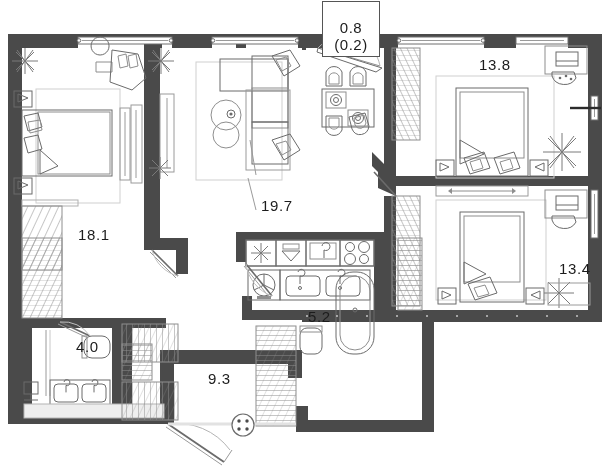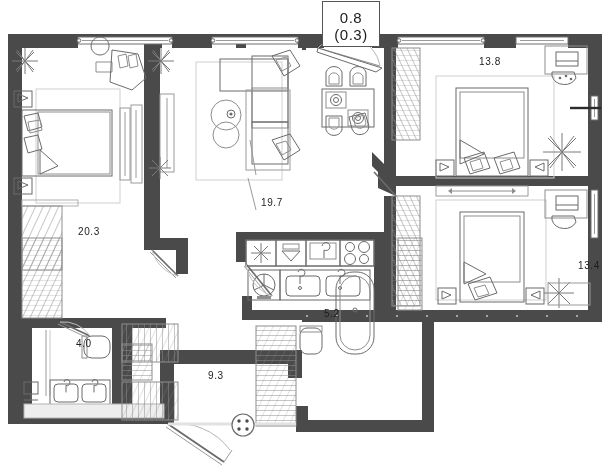--- a/index.html
+++ b/index.html
@@ -1,20 +1,20 @@
 <!DOCTYPE html>
 <html><head>
 <meta charset="utf-8">
 <style>
   html,body{margin:0;padding:0;background:#ffffff;}
   body{font-family:"Liberation Sans",sans-serif;}
   #plan-root{position:relative;width:609px;height:474px;background:#ffffff;overflow:hidden;}
   #plan-svg{position:absolute;left:0;top:0;width:609px;height:474px;}
-  .area-label{position:absolute;font-family:"Liberation Sans",sans-serif;font-size:10px;font-weight:400;color:#1c1c1c;letter-spacing:.6px;white-space:nowrap;}
-  .balcony-box{position:absolute;border:1px solid #555;background:#fff;text-align:center;line-height:1.12;padding-top:8px;}
+  .area-label{position:absolute;font-family:"Liberation Sans",sans-serif;font-size:15px;font-weight:400;color:#1c1c1c;letter-spacing:.6px;white-space:nowrap;}
+  .balcony-box{position:absolute;border:1px solid #555;background:#fff;text-align:center;line-height:1.12;padding-top:18px;}
   .balcony-box span{display:block;font-size:15px;color:#1c1c1c;letter-spacing:.5px;}
 </style>
 </head>
 <body>
 
 <div id="plan-root">
 
   <svg id="plan-svg" viewBox="0 0 609 474">
     <defs>
 
@@ -451,26 +451,26 @@
       <circle cx="247" cy="421" r="1.7" fill="#4a4a4a"></circle>
       <circle cx="239" cy="429" r="1.7" fill="#4a4a4a"></circle>
       <circle cx="247" cy="429" r="1.7" fill="#4a4a4a"></circle>
     </g>
 
     <g>
       <line x1="306" y1="316" x2="598" y2="316" stroke="#ffffff" stroke-width="1" stroke-dasharray="2 28"></line>
     </g>
   </svg>
 
-  <div class="area-label" style="left:78px;  top:226px;">20.3</div>
+  <div class="area-label" style="left:78px;  top:226px;">18.1</div>
   <div class="area-label" style="left:261px; top:197px;">19.7</div>
   <div class="area-label" style="left:479px; top:56px;">13.8</div>
-  <div class="area-label" style="left:578px; top:260px;">13.4</div>
+  <div class="area-label" style="left:547px; top:260px;padding-left:12px;">13.4</div>
   <div class="area-label" style="left:208px; top:370px;">9.3</div>
-  <div class="area-label" style="left:308px; top:308px;margin-left:16px;">5.2</div>
+  <div class="area-label" style="left:308px; top:308px;">5.2</div>
   <div class="area-label" style="left:76px;  top:338px;">4.0</div>
 
   <div class="balcony-box" id="balcony-box" style="left: 322px; top: 1px; width: 56px; height: 36px;">
     <span>0.8</span>
-    <span>(0.3)</span>
+    <span>(0.2)</span>
   </div>
 
 </div>
 
 </body></html>

